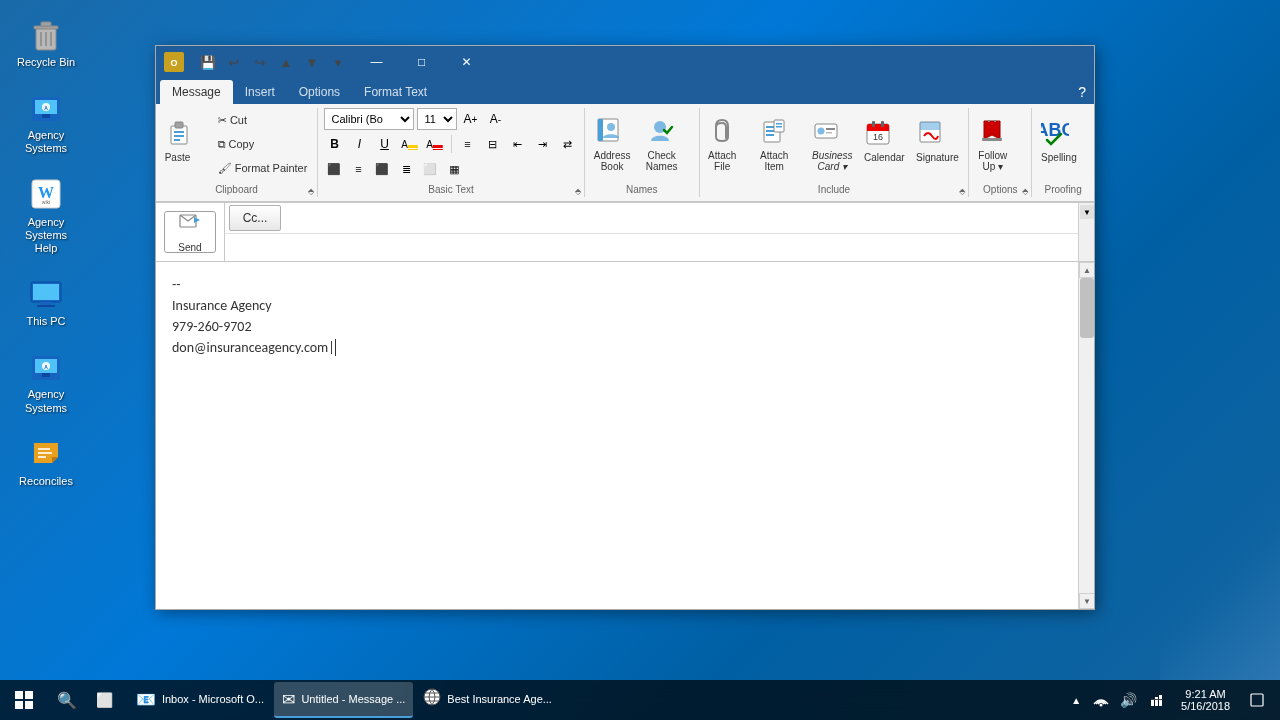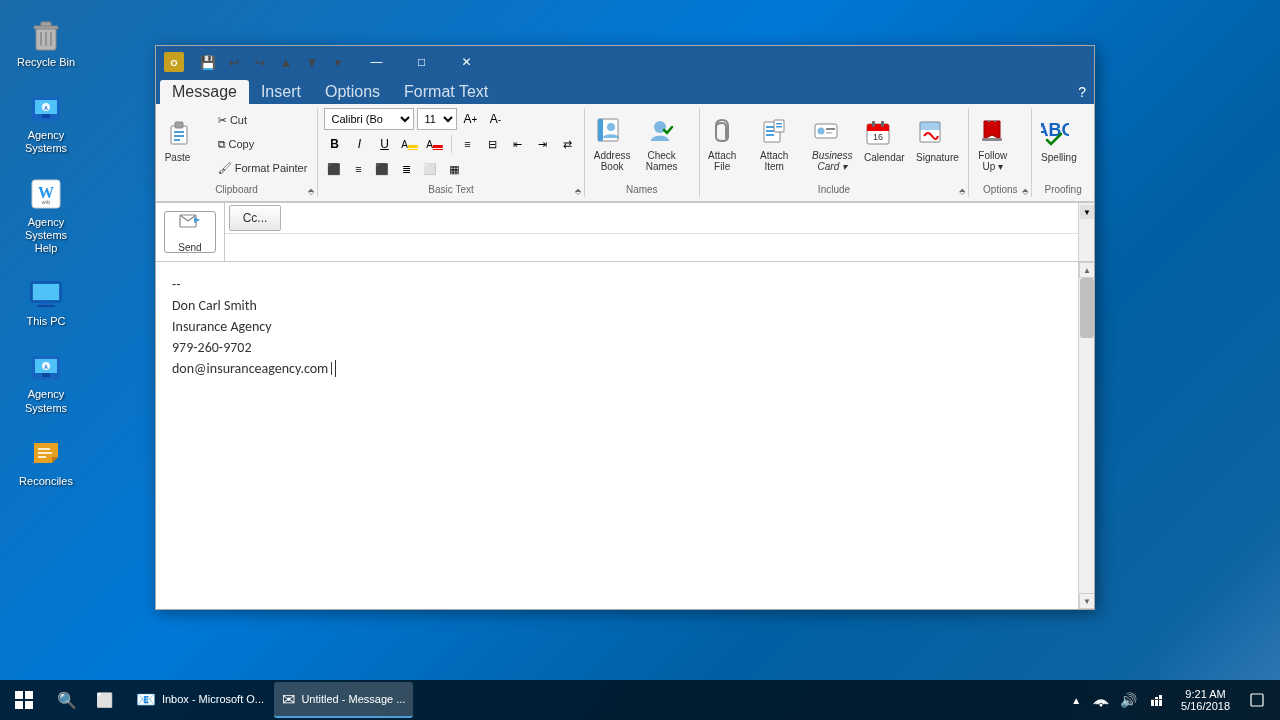--- a/index.html
+++ b/index.html
@@ -256,21 +256,21 @@
     }
     .ribbon-tabs {
       display: flex;
       align-items: flex-end;
       height: 26px;
       padding-left: 4px;
       background: #1e5c9a;
     }
     .ribbon-tab {
       padding: 4px 12px;
-      font-size: 16px;
+      font-size: 12px;
       cursor: pointer;
       color: rgba(255,255,255,0.8);
       border-radius: 3px 3px 0 0;
       height: 24px;
       display: flex;
       align-items: center;
     }
     .ribbon-tab.active { background: #f5f5f5; color: #333; font-weight: 500; }
     .ribbon-help {
       margin-left: auto;
@@ -931,21 +931,20 @@
           </div>
         </div>
         <div style="width:16px;background:#f0f0f0;border-left:1px solid #d0d0d0;">
           <div style="width:14px;height:14px;background:#e0e0e0;margin:2px 1px;font-size:8px;display:flex;align-items:center;justify-content:center;cursor:pointer;">▼</div>
         </div>
       </div>
 
       <div class="message-body">
         <div class="body-content" contenteditable="true" style="">
           <div class="sig-line">--</div>
-          <div class="sig-line">Don Carl Smith</div>
           <div class="sig-line">Insurance Agency</div>
           <div class="sig-line">979-260-9702</div>
           <div class="sig-line">don@insuranceagency.com<span style="border-right:1px solid #333;animation:blink 1s infinite;">|</span></div>
         </div>
         <div class="body-scrollbar">
           <div class="scrollbar-btn">▲</div>
           <div class="scrollbar-track">
             <div class="scrollbar-thumb"></div>
           </div>
           <div class="scrollbar-btn">▼</div>
@@ -969,20 +968,33 @@
     <div class="taskbar-search">🔍</div>
     <div class="taskbar-cortana">⬜</div>
     <div class="taskbar-items">
       <div class="taskbar-item">
         <span class="tb-icon">📧</span>
         <span class="tb-label">Inbox - Microsoft O...</span>
       </div>
       <div class="taskbar-item active">
         <span class="tb-icon">✉</span>
         <span class="tb-label">Untitled - Message ...</span>
+      </div>
+      <div class="taskbar-item">
+        <span class="tb-icon">
+          <svg width="18" height="18" viewBox="0 0 18 18">
+            <circle cx="9" cy="9" r="8" fill="white" stroke="#555" stroke-width="1"></circle>
+            <path d="M9 1 Q12 5 12 9 Q12 13 9 17" stroke="#555" stroke-width="1" fill="none"></path>
+            <path d="M9 1 Q6 5 6 9 Q6 13 9 17" stroke="#555" stroke-width="1" fill="none"></path>
+            <line x1="1" y1="9" x2="17" y2="9" stroke="#555" stroke-width="1"></line>
+            <line x1="2" y1="5" x2="16" y2="5" stroke="#555" stroke-width="1"></line>
+            <line x1="2" y1="13" x2="16" y2="13" stroke="#555" stroke-width="1"></line>
+          </svg>
+        </span>
+        <span class="tb-label">Best Insurance Age...</span>
       </div>
     </div>
     <div class="taskbar-tray">
       <div class="tray-chevron">▲</div>
       <div class="tray-icon">
         <svg width="16" height="16" viewBox="0 0 16 16">
           <path d="M1 12 Q8 4 15 12" stroke="white" stroke-width="1.5" fill="none"></path>
           <path d="M3 12 Q8 6 13 12" stroke="white" stroke-width="1.5" fill="none"></path>
           <path d="M5 12 Q8 8 11 12" stroke="white" stroke-width="1.5" fill="none"></path>
           <circle cx="8" cy="13" r="1.5" fill="white"></circle>

